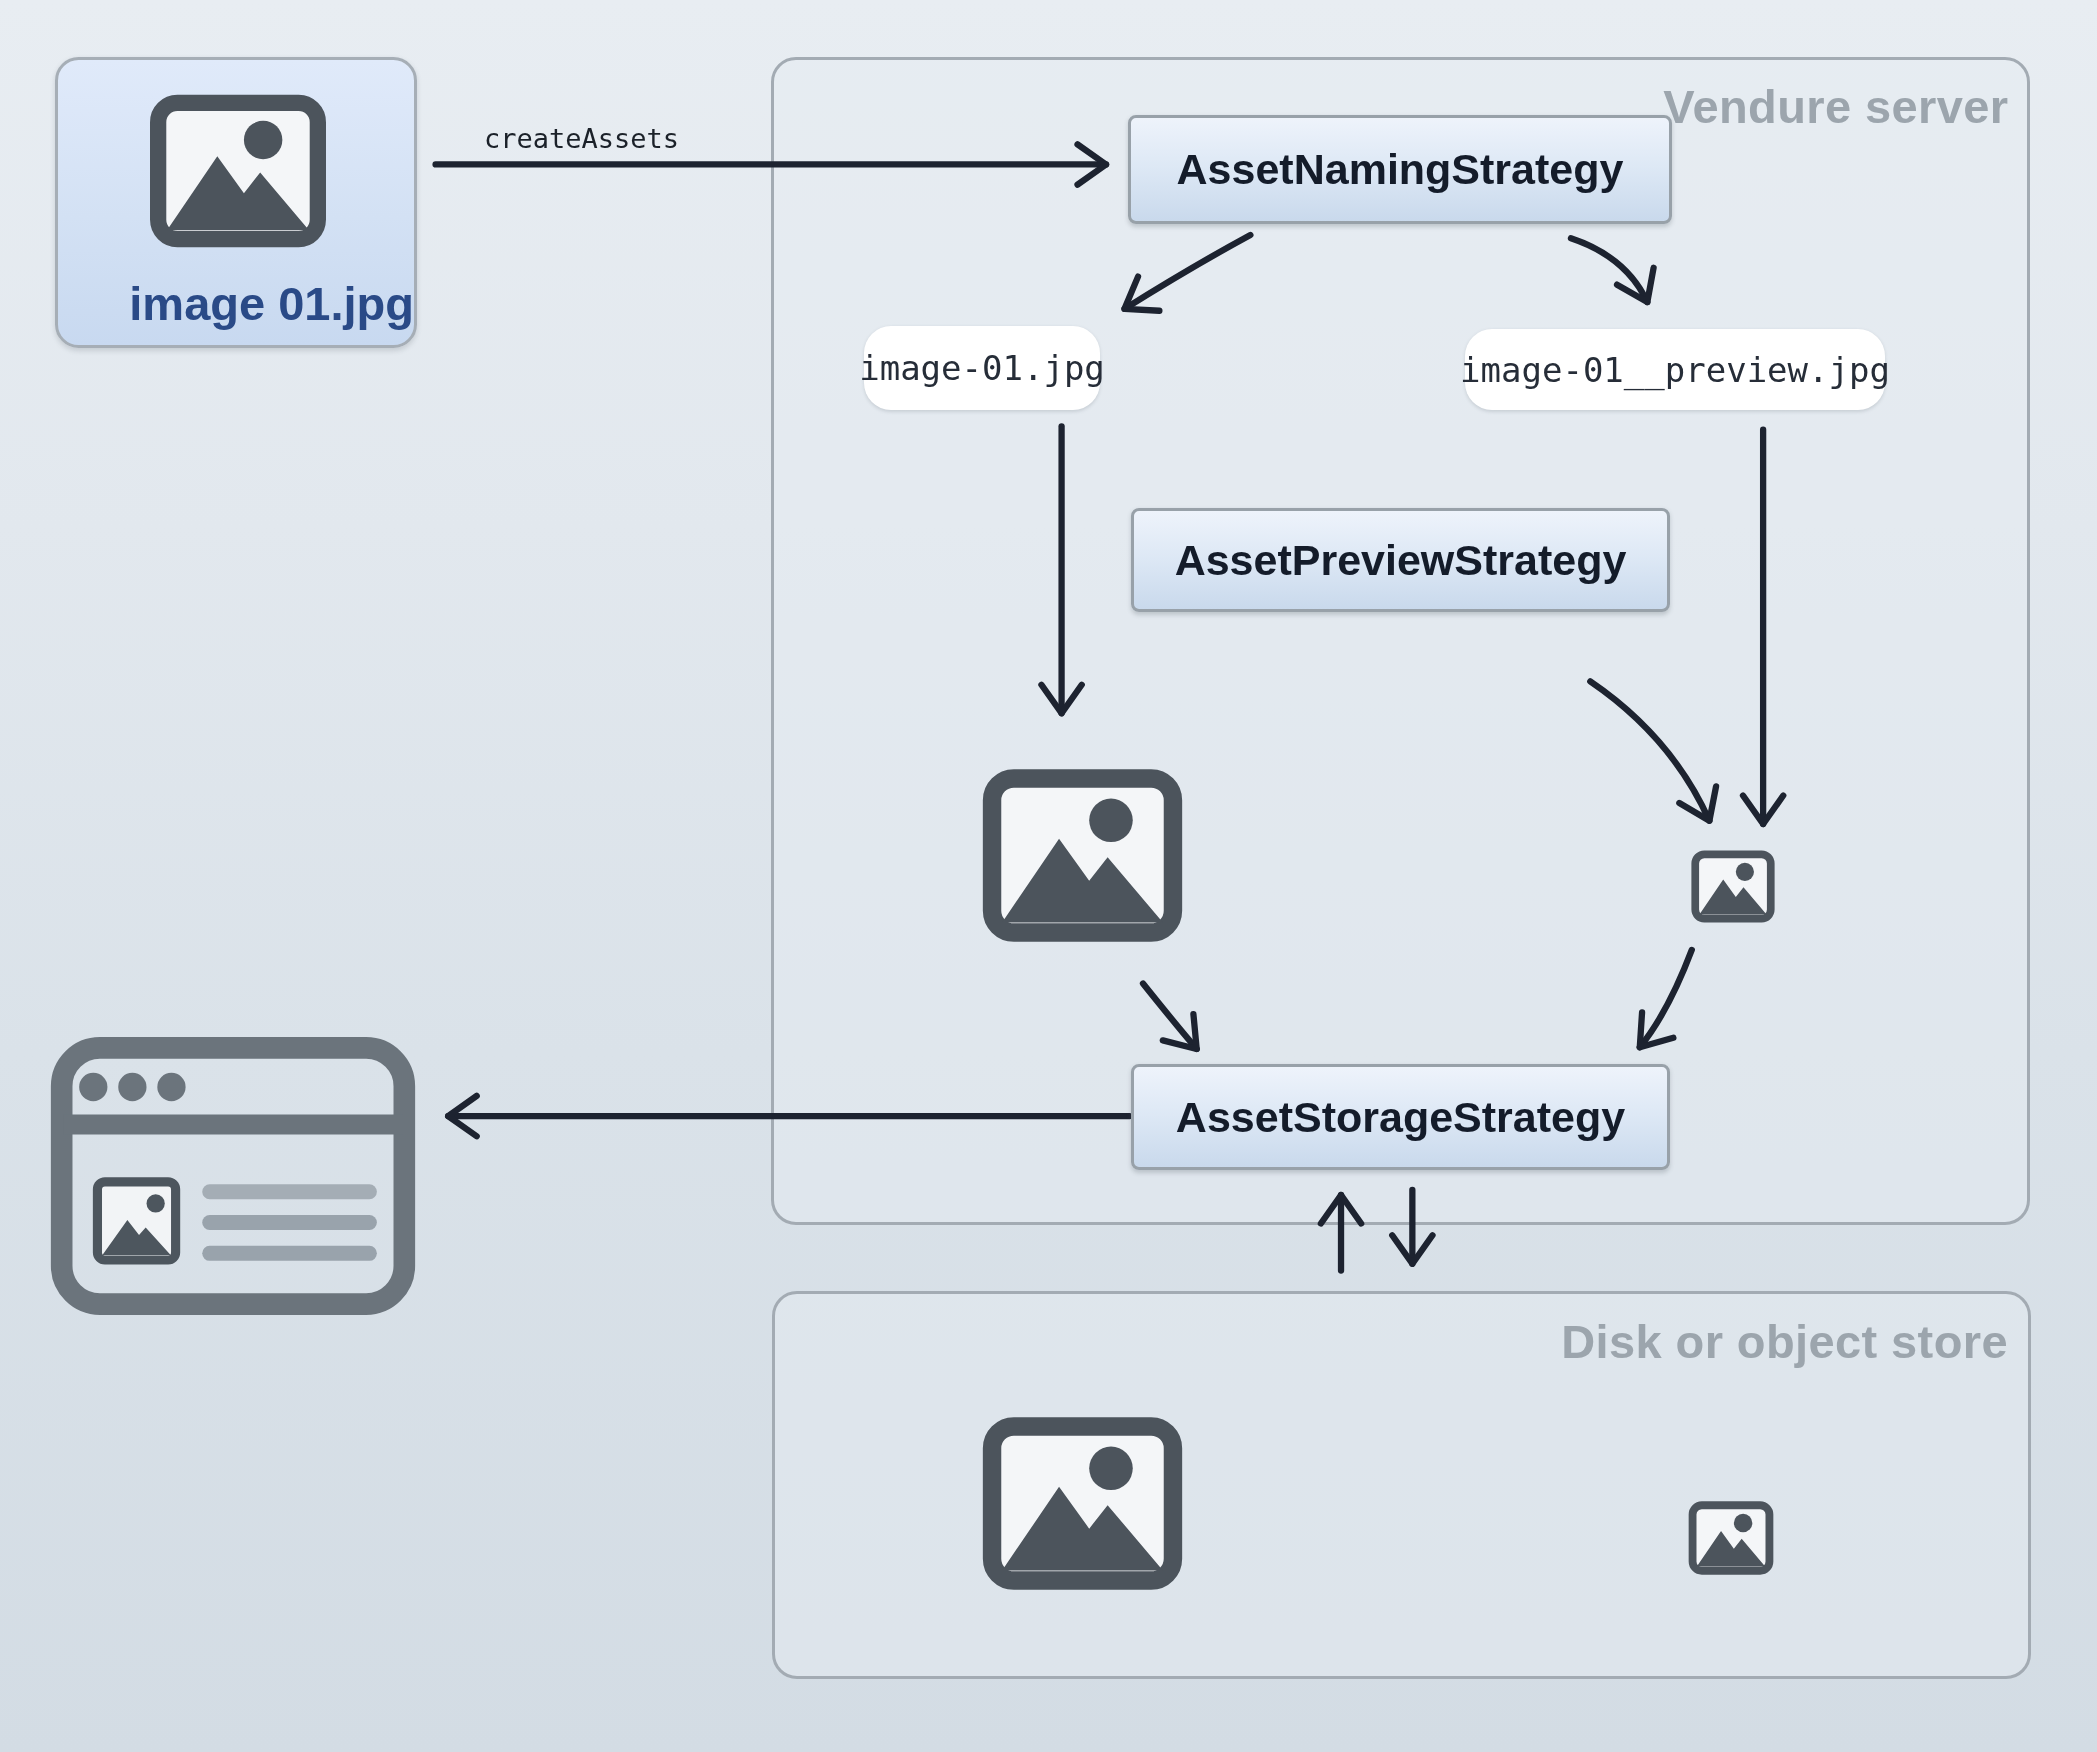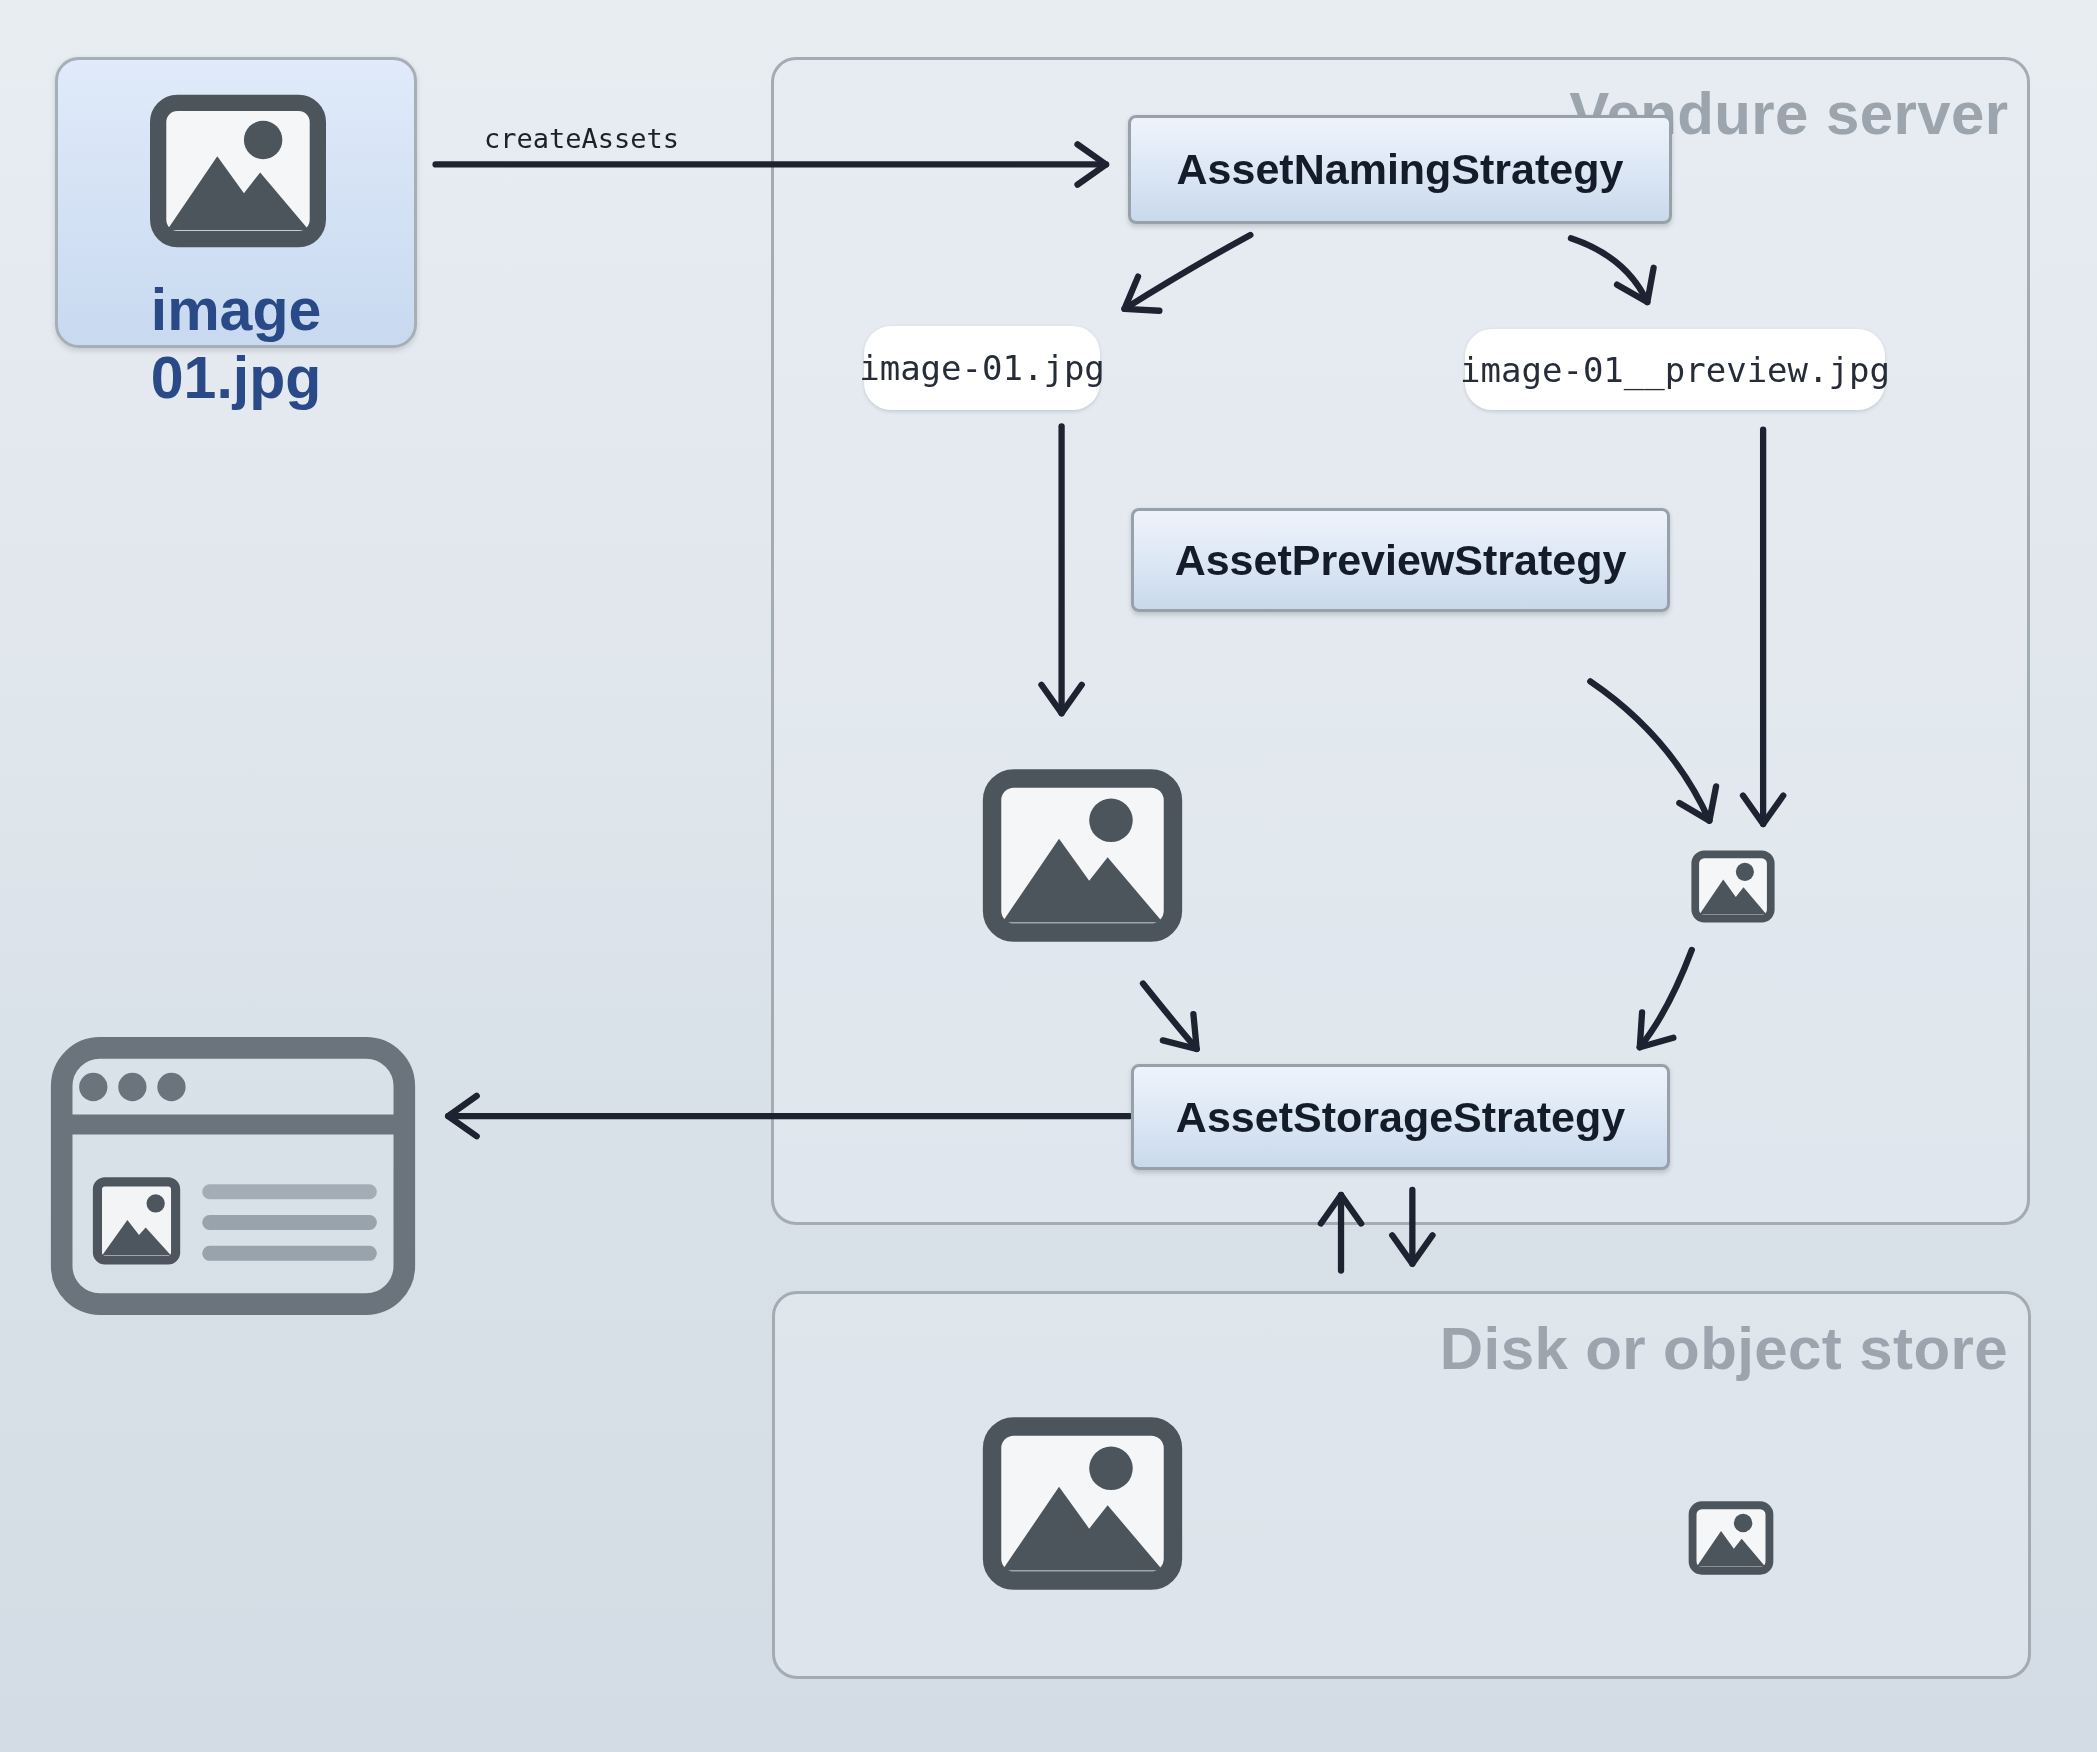--- a/index.html
+++ b/index.html
@@ -8,21 +8,21 @@
     background:linear-gradient(180deg,#e8edf2 0%,#e2e8ee 30%,#dae2e9 60%,#d3dce4 100%);
     font-family:"Liberation Sans",sans-serif;
   }
   .abs{position:absolute;box-sizing:border-box;}
   
   .container{
     border:3.4px solid #a3abb3;border-radius:25px;
     background:rgba(230,236,241,0.5);
   }
   .container-label{
-    position:absolute;font-weight:bold;font-size:60px;color:#9ca5ad;
+    position:absolute;font-weight:bold;font-size:47px;color:#9ca5ad;
     white-space:nowrap;letter-spacing:0.4px;
   }
   
   .strategy{
     border:3.4px solid #98a1a9;border-radius:8px;
     background:linear-gradient(180deg,#eef3fb 0%,#dde8f5 48%,#c9d9ec 100%);
     display:flex;align-items:center;justify-content:center;
     font-weight:bold;font-size:43px;color:#141c2a;white-space:nowrap;
     box-shadow:0 2.5px 4.2px rgba(80,90,100,0.25);
   }
@@ -33,22 +33,22 @@
     font-family:"DejaVu Sans Mono",monospace;font-size:34px;color:#262d38;
     white-space:nowrap;box-shadow:0 1.7px 3.4px rgba(80,90,100,0.18);
   }
   
   .file-box{
     border:3.4px solid #a6aeb6;border-radius:23.5px;
     background:linear-gradient(180deg,#e0eafa 0%,#d3e1f4 55%,#c8d9f0 100%);
     box-shadow:0 2.5px 5px rgba(80,90,100,0.2);
   }
   .file-label{
-    position:absolute;left:0;right:0;top:216px;text-align:center;
-    font-weight:bold;font-size:59px;color:#2a4a87;
+    position:absolute;left:0;right:0;top:216px;text-align:right;
+    font-weight:bold;font-size:47px;color:#2a4a87;
   }
   .code-label{
     font-family:"DejaVu Sans Mono",monospace;font-size:27px;color:#1b2129;
     white-space:nowrap;
     margin-left:6px;
   }
   svg.icon{display:block;}
 </style>
 </head>
 <body>

